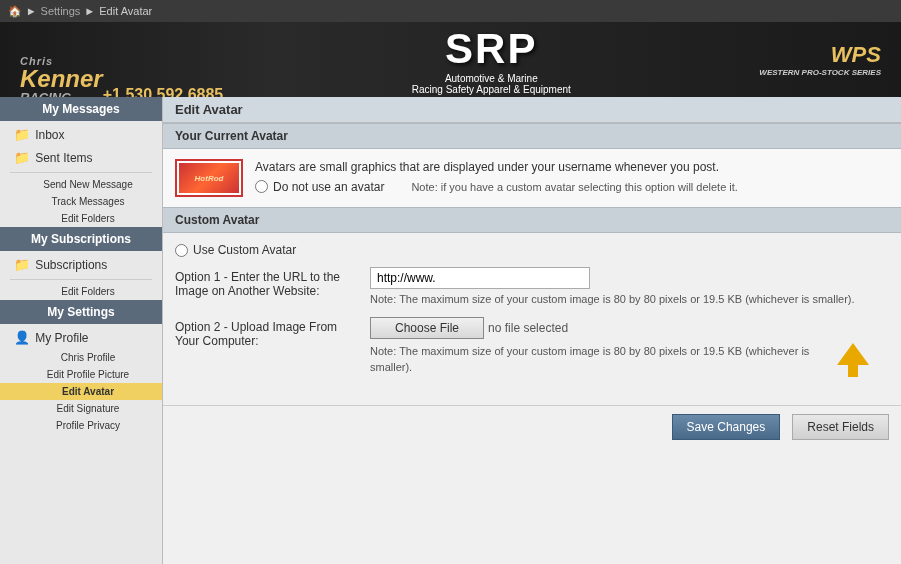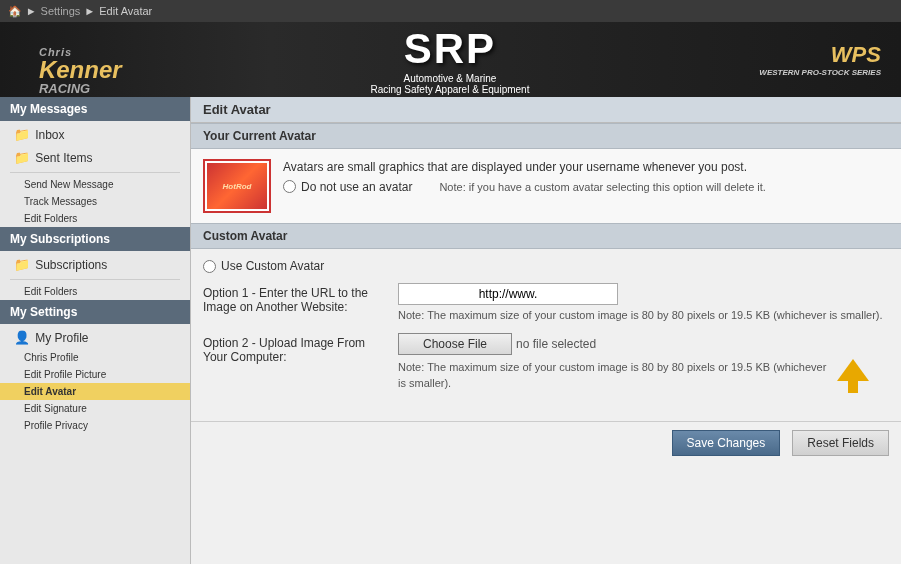--- a/index.html
+++ b/index.html
@@ -36,22 +36,22 @@
     }
     .banner-content {
       display: flex;
       align-items: center;
       justify-content: space-between;
       width: 100%;
       padding: 5px 20px;
     }
     .banner-left {
       display: flex;
-      flex-direction: column;
-      align-items: center;
+      flex-direction: row;
+      align-items: flex-end;
       margin-top: 40px;
     }
     .banner-kenner {
       color: #fff;
       font-size: 20px;
       font-style: italic;
       font-weight: bold;
       line-height: 1;
     }
     .banner-kenner span { color: #e8c060; font-size: 24px; }
@@ -90,25 +90,26 @@
     }
 
     
     .main-layout {
       display: flex;
       height: calc(564px - 22px - 75px);
     }
 
     
     .sidebar {
-      width: 191px;
+      width: 163px;
       background: #e8e8e8;
       border-right: 1px solid #bbb;
       flex-shrink: 0;
       overflow-y: auto;
+      text-align: center;
     }
     .sidebar-section {
       margin-bottom: 0;
     }
     .sidebar-section-header {
       background: #5a6a7a;
       color: #fff;
       font-size: 12px;
       font-weight: bold;
       padding: 5px 10px;
@@ -173,21 +174,21 @@
       gap: 12px;
     }
     .avatar-image-box {
       border: 2px solid #cc3333;
       padding: 2px;
       background: #fff;
       flex-shrink: 0;
     }
     .avatar-placeholder {
       width: 60px;
-      height: 46px;
+      height: 30px;
       background: linear-gradient(135deg, #cc3333 0%, #ff6633 50%, #cc3333 100%);
       display: flex;
       align-items: center;
       justify-content: center;
       color: #fff;
       font-size: 9px;
       font-weight: bold;
       text-align: center;
     }
     .avatar-info {
@@ -227,21 +228,20 @@
     }
     .form-field {
       flex: 1;
     }
     .url-input {
       width: 220px;
       padding: 3px 6px;
       border: 1px solid #aaa;
       background: #fff;
       font-size: 12px;
-      text-align: center;
     }
     .note-text {
       font-size: 11px;
       color: #555;
       margin-top: 3px;
       line-height: 1.4;
     }
     .choose-file-btn {
       padding: 3px 24px;
       background: linear-gradient(to bottom, #f0f0f0, #d8d8d8);

